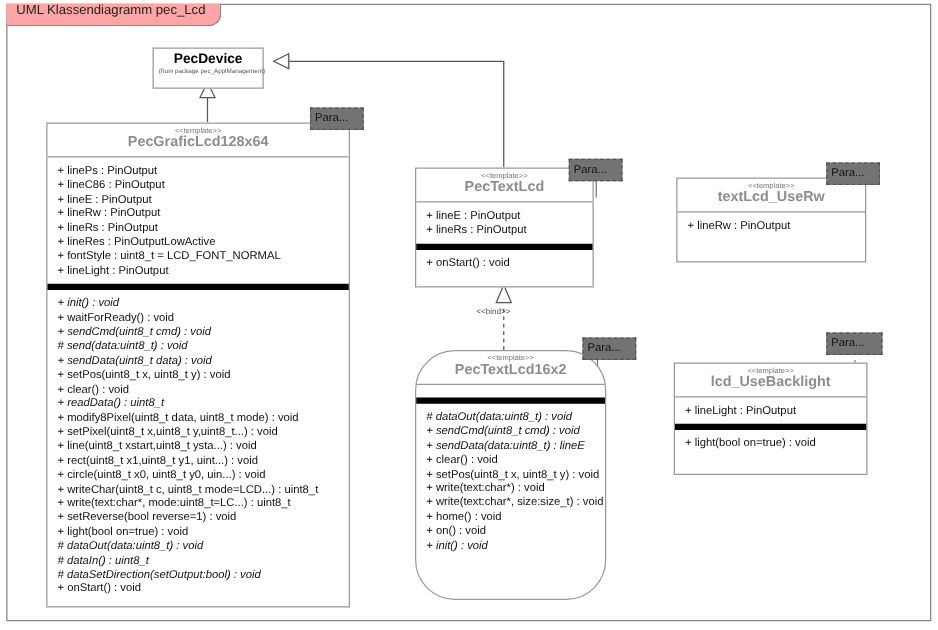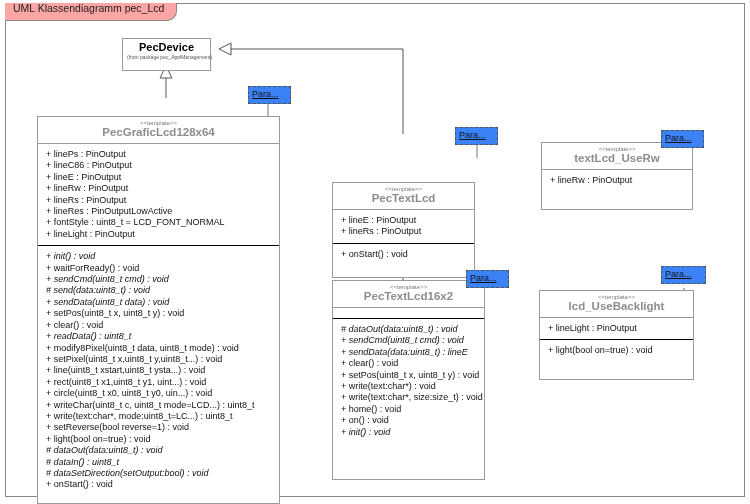--- a/index.html
+++ b/index.html
@@ -86,44 +86,43 @@
   }
   .cls-title.solid { color: #000000; }
   .cls-subtitle {
     font-size: 5px;
     color: #555555;
     line-height: 7px;
     white-space: nowrap;
   }
   .cls-section {
     padding: 5px 6px 5px 8px;
-    border-bottom: 1px solid #000000;
+    border-bottom: 5px solid #000000;
     box-sizing: border-box;
   }
   .cls-section.last { border-bottom: none; }
   .member {
     line-height: 11.4px;
     white-space: nowrap;
     font-size: 9px;
     color: #111111;
   }
   .member.abstract { font-style: italic; }
 
   
   .parambox {
     position: absolute;
     border: 1px dashed #555555;
-    background: #3b82f6;
+    background: #737373;
     box-sizing: border-box;
     font-size: 9px;
     color: #111111;
     padding: 1px 3px;
     line-height: 12px;
     white-space: nowrap;
-    text-decoration: underline;
   }
 
   
   .conn-label {
     position: absolute;
     font-size: 6.5px;
     color: #555555;
     white-space: nowrap;
   }
 </style>
@@ -171,21 +170,21 @@
 
 <span class="conn-label" style="left:381px; top:246px;">&lt;&lt;bind&gt;&gt;</span>
 
 <div class="umlclass" style="left:122px; top:38px; width:89px; height:33px;">
   <div class="cls-header noborder" style="padding-top:2px;">
     <div class="cls-title solid" style="font-size:11px;">PecDevice</div>
     <div class="cls-subtitle">(from package pec_ApplManagement)</div>
   </div>
 </div>
 
-<div class="umlclass" style="left:37px; top:98px; width:243px; height:388px;margin-top:18px;">
+<div class="umlclass" style="left:37px; top:98px; width:243px; height:388px;">
   <div class="cls-header">
     <div class="stereotype">&lt;&lt;template&gt;&gt;</div>
     <div class="cls-title">PecGraficLcd128x64</div>
   </div>
   <div class="cls-section" id="graficlcd-attrs">
       <div class="member">+ linePs : PinOutput</div>
       <div class="member">+ lineC86 : PinOutput</div>
       <div class="member">+ lineE : PinOutput</div>
       <div class="member">+ lineRw : PinOutput</div>
       <div class="member">+ lineRs : PinOutput</div>
@@ -212,21 +211,21 @@
       <div class="member">+ setReverse(bool reverse=1) : void</div>
       <div class="member">+ light(bool on=true) : void</div>
       <div class="member abstract"># dataOut(data:uint8_t) : void</div>
       <div class="member abstract"># dataIn() : uint8_t</div>
       <div class="member abstract"># dataSetDirection(setOutput:bool) : void</div>
       <div class="member">+ onStart() : void</div>
     </div>
 </div>
 <div class="parambox" style="left:248px; top:86px; width:43px; height:18px;">Para...</div>
 
-<div class="umlclass" style="left:332px; top:134px; width:143px; height:96px;margin-top:48px;">
+<div class="umlclass" style="left:332px; top:134px; width:143px; height:96px;">
   <div class="cls-header">
     <div class="stereotype">&lt;&lt;template&gt;&gt;</div>
     <div class="cls-title">PecTextLcd</div>
   </div>
   <div class="cls-section" id="pectextlcd-attrs">
       <div class="member">+ lineE : PinOutput</div>
       <div class="member">+ lineRs : PinOutput</div>
     </div>
   <div class="cls-section last" id="pectextlcd-ops">
       <div class="member">+ onStart() : void</div>
@@ -238,21 +237,21 @@
   <div class="cls-header">
     <div class="stereotype">&lt;&lt;template&gt;&gt;</div>
     <div class="cls-title">textLcd_UseRw</div>
   </div>
   <div class="cls-section last" id="userw-attrs">
       <div class="member">+ lineRw : PinOutput</div>
     </div>
 </div>
 <div class="parambox" style="left:661px; top:130px; width:43px; height:18px;">Para...</div>
 
-<div class="umlclass" style="left:332px; top:280px; width:153px; height:200px;">
+<div class="umlclass" style="left:332px; top:280px; width:153px; height:200px;border-radius:32px;">
   <div class="cls-header">
     <div class="stereotype">&lt;&lt;template&gt;&gt;</div>
     <div class="cls-title">PecTextLcd16x2</div>
   </div>
   <div class="cls-section" id="textlcd16x2-attrs" style="height:10px;"></div>
   <div class="cls-section last" id="textlcd16x2-ops">
       <div class="member abstract"># dataOut(data:uint8_t) : void</div>
       <div class="member abstract">+ sendCmd(uint8_t cmd) : void</div>
       <div class="member abstract">+ sendData(data:uint8_t) : lineE</div>
       <div class="member">+ clear() : void</div>

